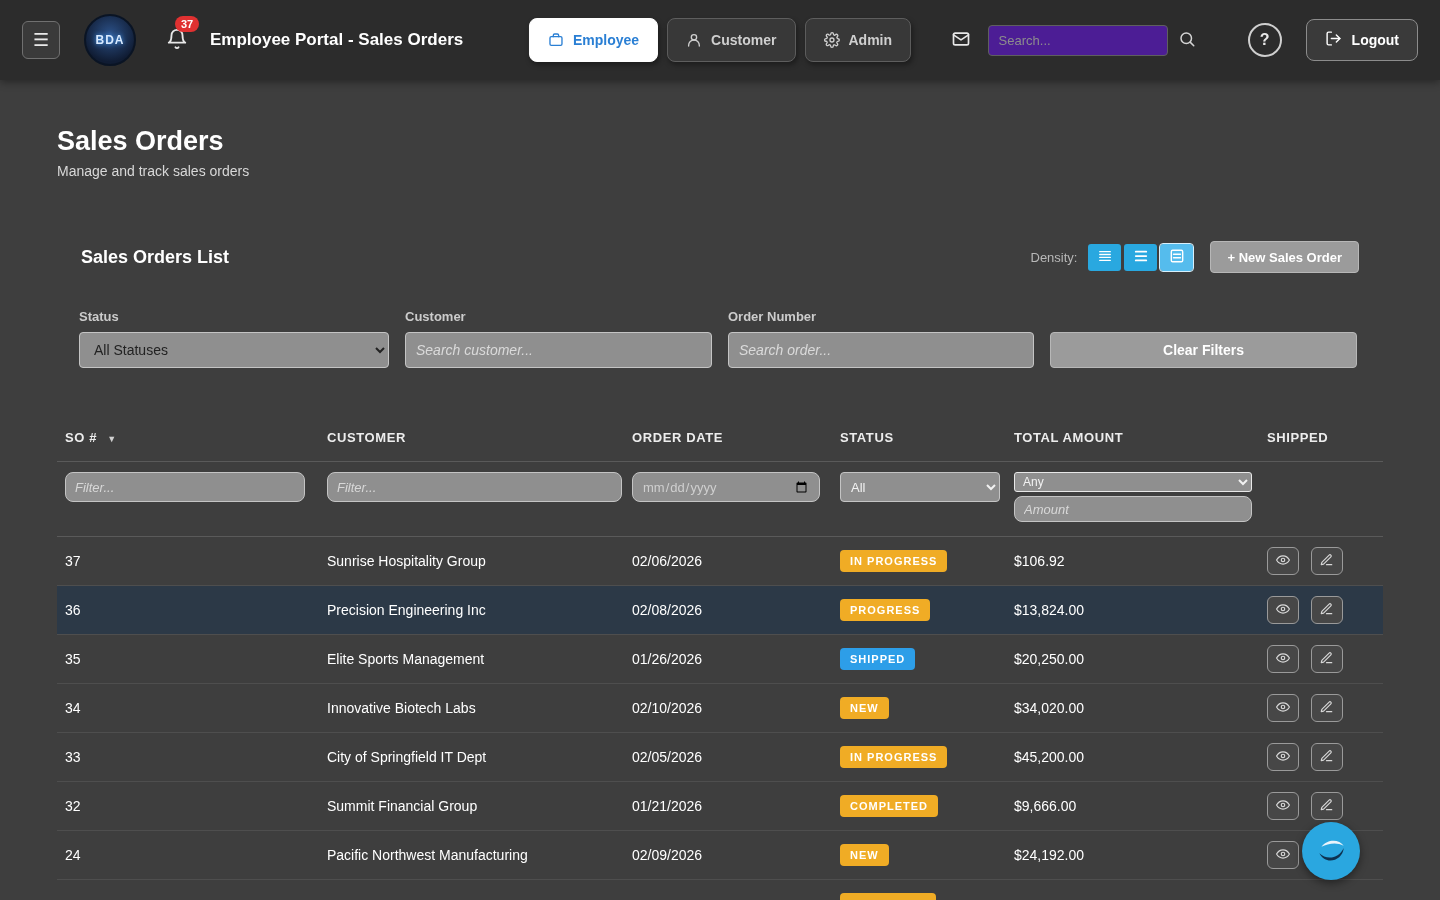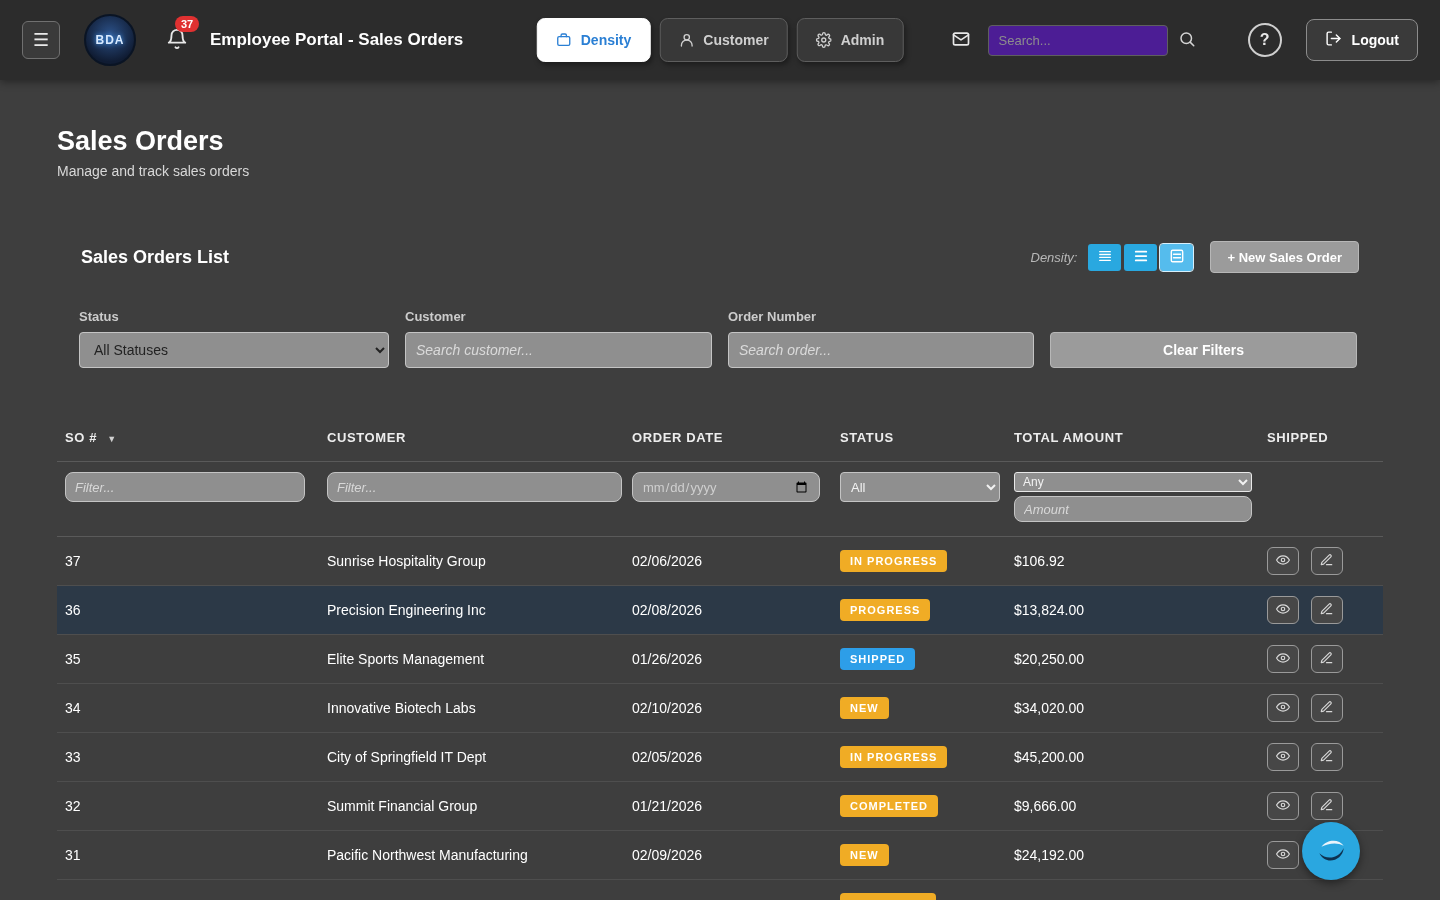--- a/index.html
+++ b/index.html
@@ -69,21 +69,21 @@
     color: #ffffff; font-size: 14px; font-weight: bold; cursor: pointer;
   }
 
   
   .main { padding: 0 57px; }
   .page-title { margin-top: 46px; color: #ffffff; font-size: 27px; font-weight: bold; }
   .page-sub { margin-top: 6px; color: #d8d8d8; font-size: 14px; }
 
   .panel-head { margin-top: 62px; padding: 0 24px; display: flex; align-items: center; }
   .panel-title { color: #ffffff; font-size: 18px; font-weight: bold; }
-  .density { margin-left: auto; display: flex; align-items: center; gap: 3px; font-style: italic; }
+  .density { margin-left: auto; display: flex; align-items: center; gap: 3px; }
   .density-label { color: #b8b8b8; font-size: 13px; margin-right: 8px; }
   .density-btn {
     width: 33px; height: 27px; background: #29a8e0; border: none; border-radius: 3px;
     display: flex; align-items: center; justify-content: center; color: #ffffff; cursor: pointer;
   }
   .density-btn.active { background: #55bced; outline: 1px solid #d8f0fc; }
   .new-order-btn {
     margin-left: 17px; height: 32px; padding: 0 16px;
     background: #9b9b9b; border: 1px solid #b7b7b7; border-radius: 4px;
     color: #ffffff; font-weight: bold; font-size: 13px; cursor: pointer;
@@ -179,21 +179,21 @@
   <div class="app-title">Employee Portal - Sales Orders</div>
 
   <nav class="tabs">
     <button class="tab active">
       <span class="tab-icon">
         <svg width="16" height="16" viewBox="0 0 24 24" fill="none" stroke="currentColor" stroke-width="2" stroke-linecap="round">
             <rect x="3" y="7" width="18" height="13" rx="2"></rect>
             <path d="M8 7V5a2 2 0 0 1 2-2h4a2 2 0 0 1 2 2v2"></path>
           </svg>
       </span>
-      <span>Density</span>
+      <span>Employee</span>
     </button>
     <button class="tab">
       <span class="tab-icon">
         <svg width="16" height="16" viewBox="0 0 24 24" fill="none" stroke="currentColor" stroke-width="2" stroke-linecap="round">
             <circle cx="12" cy="8" r="4"></circle>
             <path d="M4 21v-1a8 8 0 0 1 16 0v1"></path>
           </svg>
       </span>
       <span>Customer</span>
     </button>
@@ -489,21 +489,21 @@
         <span>
           <svg width="15" height="14" viewBox="0 0 24 24" fill="none" stroke="currentColor" stroke-width="2" stroke-linecap="round" stroke-linejoin="round">
                     <path d="M12 20h9"></path>
                     <path d="M16.5 3.5a2.12 2.12 0 0 1 3 3L7 19l-4 1 1-4z"></path>
                   </svg>
         </span>
       </button>
     </td>
   </tr>
           <tr>
-    <td>31</td>
+    <td>24</td>
     <td>Pacific Northwest Manufacturing</td>
     <td>02/09/2026</td>
     <td><span class="badge amber">NEW</span></td>
     <td>$24,192.00</td>
     <td class="actions">
       <button class="icon-btn">
         <span>
           <svg width="16" height="14" viewBox="0 0 24 24" fill="none" stroke="currentColor" stroke-width="2" stroke-linecap="round" stroke-linejoin="round">
                     <path d="M1 12s4-7 11-7 11 7 11 7-4 7-11 7-11-7-11-7z"></path>
                     <circle cx="12" cy="12" r="3"></circle>

